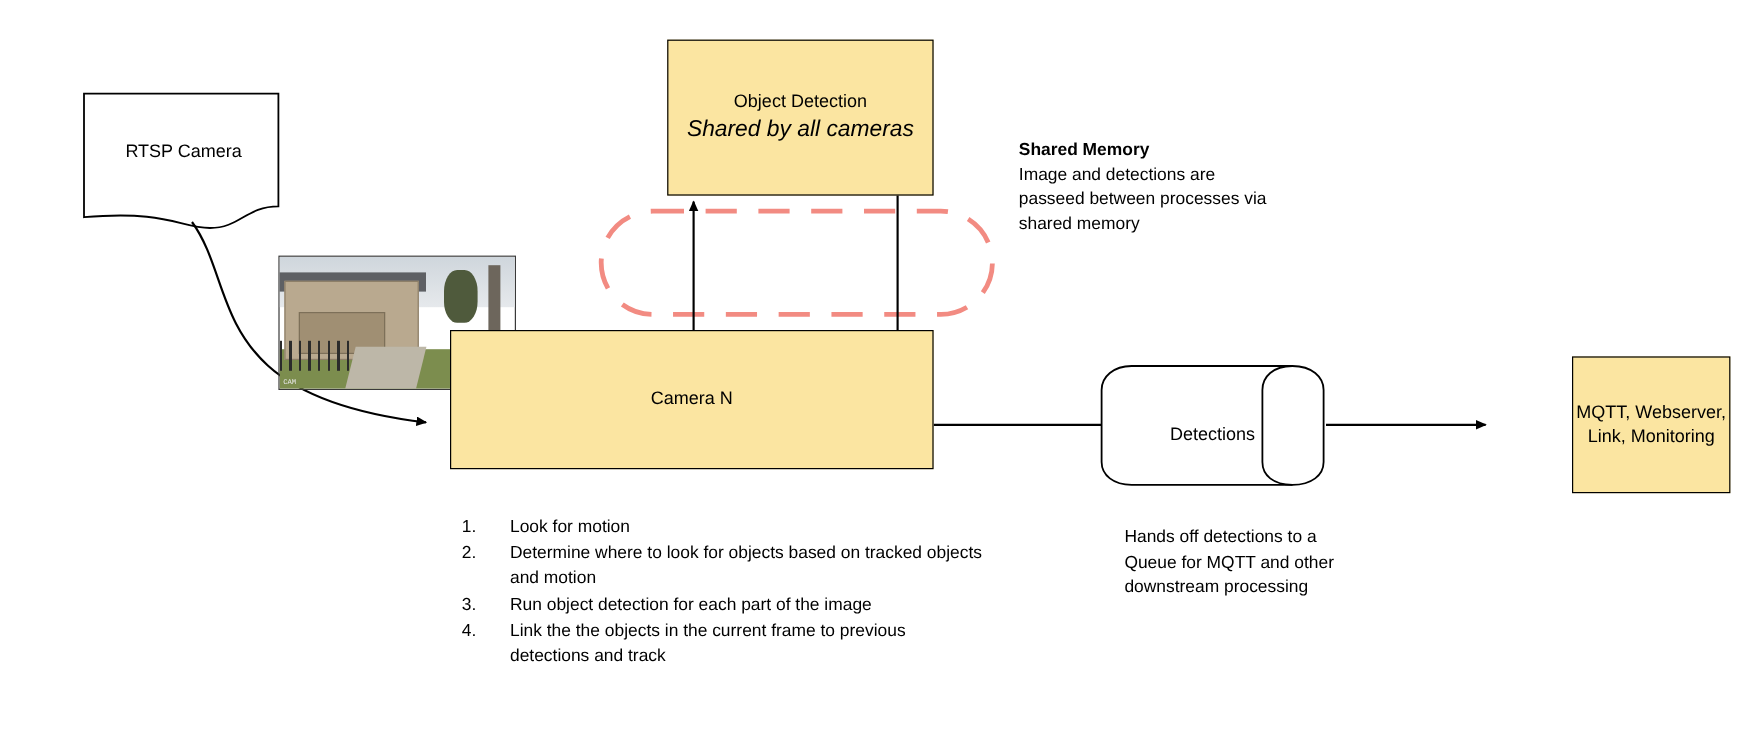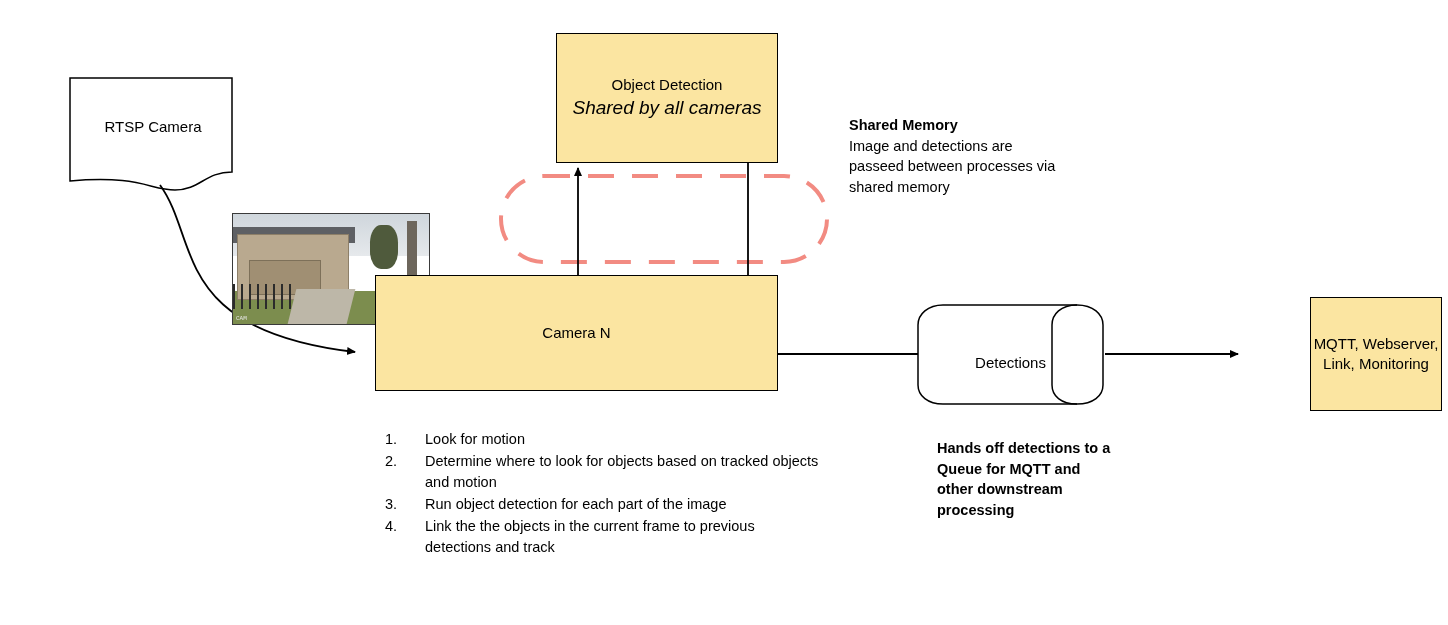--- a/index.html
+++ b/index.html
@@ -210,21 +210,21 @@
     <li>Link the the objects in the current frame to previous detections and track</li>
   </ol>
 
 
   <div class="node" style="left:918px; top:305px; width:185px; height:99px;">
     <div class="cyl-label">
       <div>Detections</div>
     </div>
   </div>
 
-  <div class="note" style="left:937px; top:438px; width:175px; font-weight:bold;">
+  <div class="note" style="left:937px; top:438px; width:175px; font-weight:normal;">
     <div>Hands off detections to a Queue for MQTT and other downstream processing</div>
   </div>
 
   <div class="node box" style="left:1298px; top:297px; width:132px; height:114px;margin-left:12px;">
     <div>MQTT, Webserver,</div>
     <div>Link, Monitoring</div>
   </div>
 
 </div>
 

